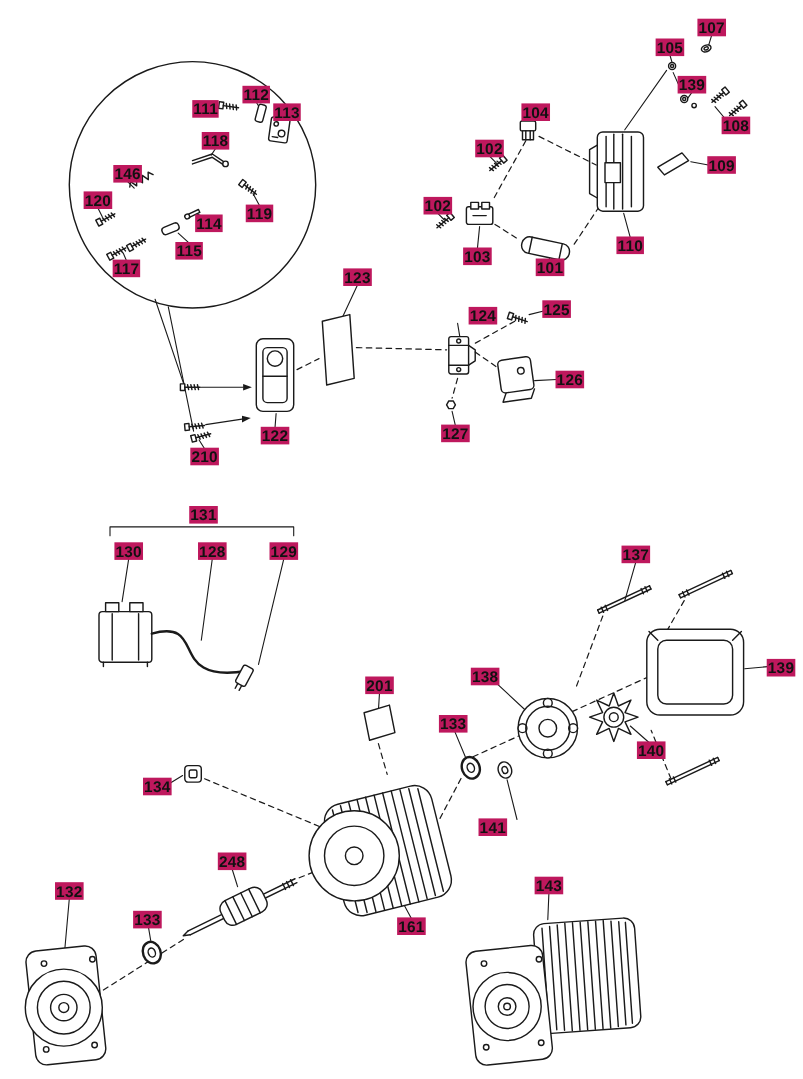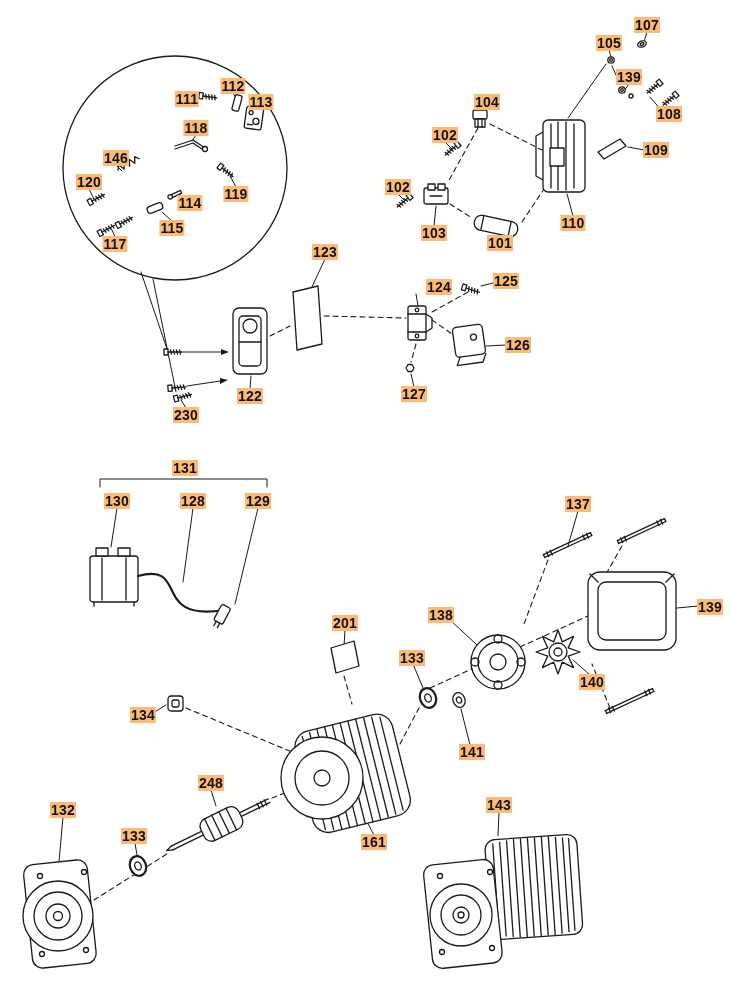--- a/index.html
+++ b/index.html
@@ -12,21 +12,21 @@
     font-family:"Liberation Sans", sans-serif;
   }
   .canvas svg { position:absolute; left:0; top:0; }
   .label {
     position:absolute;
     transform:translate(-50%,-50%);
     font:bold 14px "Liberation Sans", sans-serif;
     color:#111111;
     white-space:nowrap;
     letter-spacing:0.2px;
-    background:#fdba74;
+    background:#be185d;
     padding:0 1px;
   }
   .dash  { stroke-dasharray:5 4; stroke-width:1.1; }
   .thin  { stroke-width:1; }
   .w2    { stroke-width:2.2; }
   .fillw { fill:#ffffff; }
   .dark  { fill:#1a1a1a; stroke:none; }
 </style>
 </head>
 <body>
@@ -427,32 +427,32 @@
 <div class="label" style="left:236px;top:194px">119</div>
 <div class="label" style="left:190px;top:203px">114</div>
 <div class="label" style="left:172px;top:228px">115</div>
 <div class="label" style="left:115px;top:244px">117</div>
 <div class="label" style="left:325px;top:252px">123</div>
 <div class="label" style="left:506px;top:281px">125</div>
 <div class="label" style="left:439px;top:287px">124</div>
 <div class="label" style="left:518px;top:345px">126</div>
 <div class="label" style="left:250px;top:396px">122</div>
 <div class="label" style="left:414px;top:394px">127</div>
-<div class="label" style="left:186px;top:415px">230</div>
+<div class="label" style="left:186px;top:415px">210</div>
 <div class="label" style="left:185px;top:468px">131</div>
 <div class="label" style="left:117px;top:501px">130</div>
 <div class="label" style="left:193px;top:501px">128</div>
 <div class="label" style="left:258px;top:501px">129</div>
 <div class="label" style="left:578px;top:504px">137</div>
 <div class="label" style="left:710px;top:607px">139</div>
 <div class="label" style="left:441px;top:615px">138</div>
 <div class="label" style="left:345px;top:623px">201</div>
 <div class="label" style="left:412px;top:658px">133</div>
 <div class="label" style="left:592px;top:682px">140</div>
 <div class="label" style="left:143px;top:715px">134</div>
-<div class="label" style="left:472px;top:752px">141</div>
+<div class="label" style="left:448px;top:752px">141</div>
 <div class="label" style="left:211px;top:783px">248</div>
 <div class="label" style="left:63px;top:810px">132</div>
 <div class="label" style="left:134px;top:836px">133</div>
 <div class="label" style="left:374px;top:842px">161</div>
 <div class="label" style="left:499px;top:805px">143</div>
 
 </div>
 
 </body></html>

